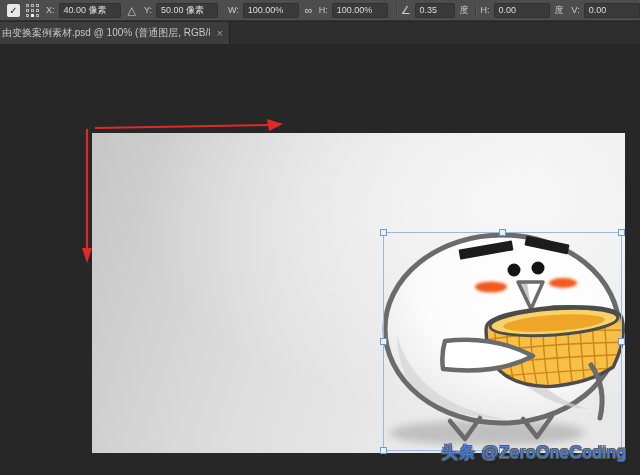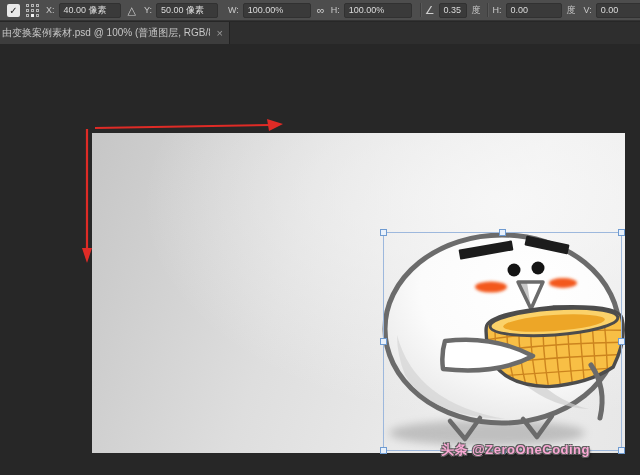--- a/index.html
+++ b/index.html
@@ -46,25 +46,25 @@
 
   
   .transform-box{position:absolute; border:1px solid #9db8dd;}
   .handle{position:absolute; width:7px; height:7px; background:#e9f1fb; border:1px solid var(--handle-blue);}
   .h-tl{left:-4px; top:-4px;}  .h-tm{left:calc(50% - 4px); top:-4px;}  .h-tr{right:-4px; top:-4px;}
   .h-ml{left:-4px; top:calc(50% - 4px);}  .h-mr{right:-4px; top:calc(50% - 4px);}
   .h-bl{left:-4px; bottom:-4px;}  .h-bm{left:calc(50% - 4px); bottom:-4px;}  .h-br{right:-4px; bottom:-4px;}
 
   
   .sticker{position:absolute; left:375px; top:181px; width:258px; height:236px;}
-  .watermark{position:absolute; left:441px; top:397px; font-size:13px; font-weight:bold;
-    color:#f9a8d4; letter-spacing:.5px; white-space:nowrap;
+  .watermark{position:absolute; left:441px; top:397px; font-size:17px; font-weight:normal;
+    color:#3b82f6; letter-spacing:.5px; white-space:nowrap;
     text-shadow:-1px -1px 0 #5c5c5c, 1px -1px 0 #5c5c5c, -1px 1px 0 #5c5c5c, 1px 1px 0 #5c5c5c, 2px 2px 2px rgba(0,0,0,.35);}.ml4{margin-left:4px}.ml5{margin-left:5px}.ml6{margin-left:6px}
   .ml7{margin-left:7px}.ml8{margin-left:8px}.ml10{margin-left:10px}
-  .w62{width:62px}.w56{width:68px}.w48{width:28px}.w40{width:56px}
+  .w62{width:62px}.w56{width:56px}.w48{width:40px}.w40{width:56px}
 </style>
 </head>
 <body>
 
 <div class="options-bar">
   <div class="ob-checkbox ml7">✓</div>
   <div class="refpoint ml6">
     <span></span>
       <span></span>
       <span></span>

